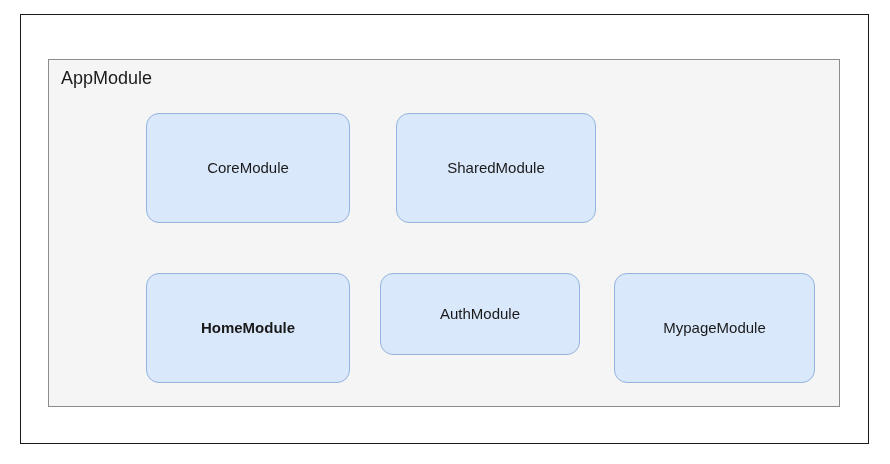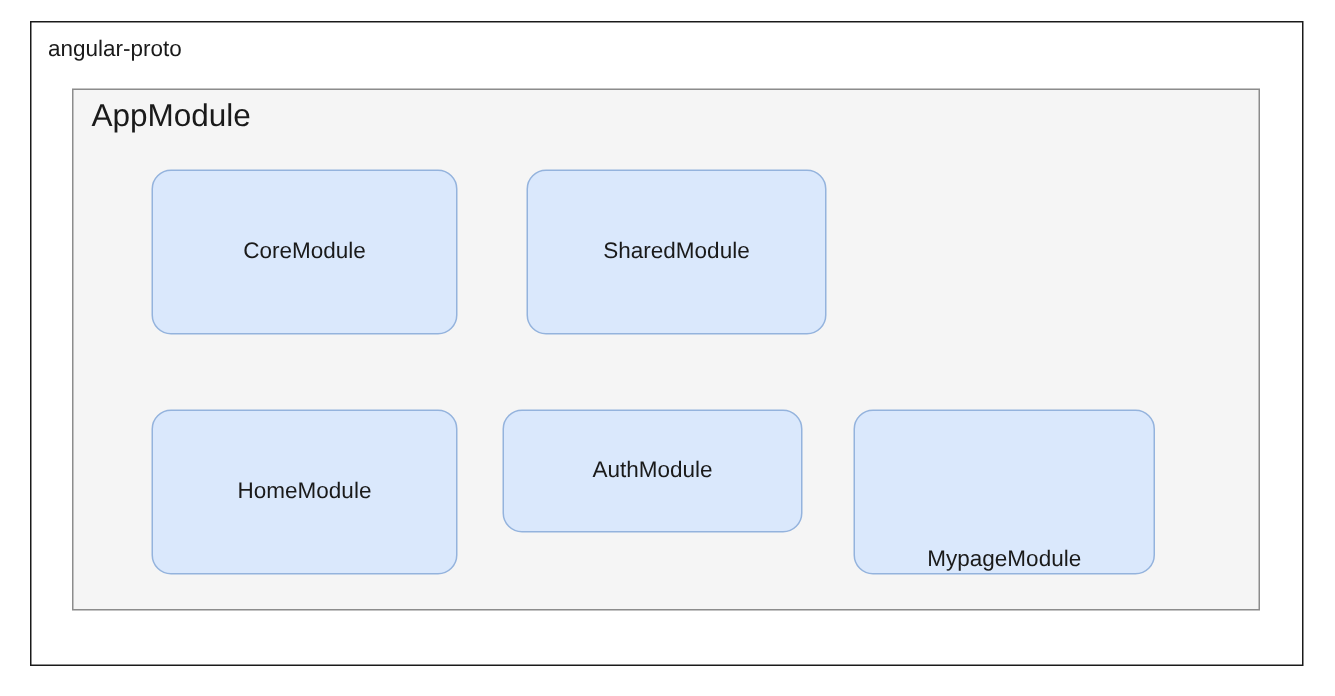--- a/index.html
+++ b/index.html
@@ -52,71 +52,71 @@
     width: 792px;
     height: 348px;
     box-sizing: border-box;
     background: #f5f5f5;
     border: 1px solid #8c8c8c;
   }
   .app-panel-title {
     position: absolute;
     left: 12px;
     top: 8px;
-    font-size: 21px;
+    font-size: 18px;
     line-height: 20px;
     color: #1a1a1a;
     white-space: nowrap;
   }
 
   
   .module-box {
     position: absolute;
     box-sizing: border-box;
     background: #dae8fc;
     border: 1px solid #94b3dd;
     border-radius: 13px;
     display: flex;
     align-items: center;
     justify-content: center;
+    margin-left: 45px;
   }
   .module-label {
     font-size: 15px;
     line-height: 18px;
     color: #1a1a1a;
     text-align: center;
     white-space: nowrap;
   }
 </style>
 </head>
 <body>
 
 <div id="canvas">
 
   <div class="outer-container">
 
-    <div class="outer-title">angular-proto</div>
 
     <div class="app-panel">
 
       <div class="app-panel-title">AppModule</div>
 
       <div id="modules-layer">
           <div class="module-box" style="left: 52px; top: 53px; width: 204px; height: 110px;">
             <div class="module-label">CoreModule</div>
           </div>
           <div class="module-box" style="left: 302px; top: 53px; width: 200px; height: 110px;">
             <div class="module-label">SharedModule</div>
           </div>
-          <div class="module-box" style="left: 52px; top: 213px; width: 204px; height: 110px;">
+          <div class="module-box" style="left: 52px; top: 213px; width: 204px; height: 110px; font-weight: bold;">
             <div class="module-label">HomeModule</div>
           </div>
           <div class="module-box" style="left: 286px; top: 213px; width: 200px; height: 82px;">
             <div class="module-label">AuthModule</div>
           </div>
-          <div class="module-box" style="left: 520px; top: 213px; width: 201px; height: 110px; align-items: flex-end;">
+          <div class="module-box" style="left: 520px; top: 213px; width: 201px; height: 110px;">
             <div class="module-label">MypageModule</div>
           </div>
         </div>
 
     </div>
   </div>
 </div>
 
 </body></html>

